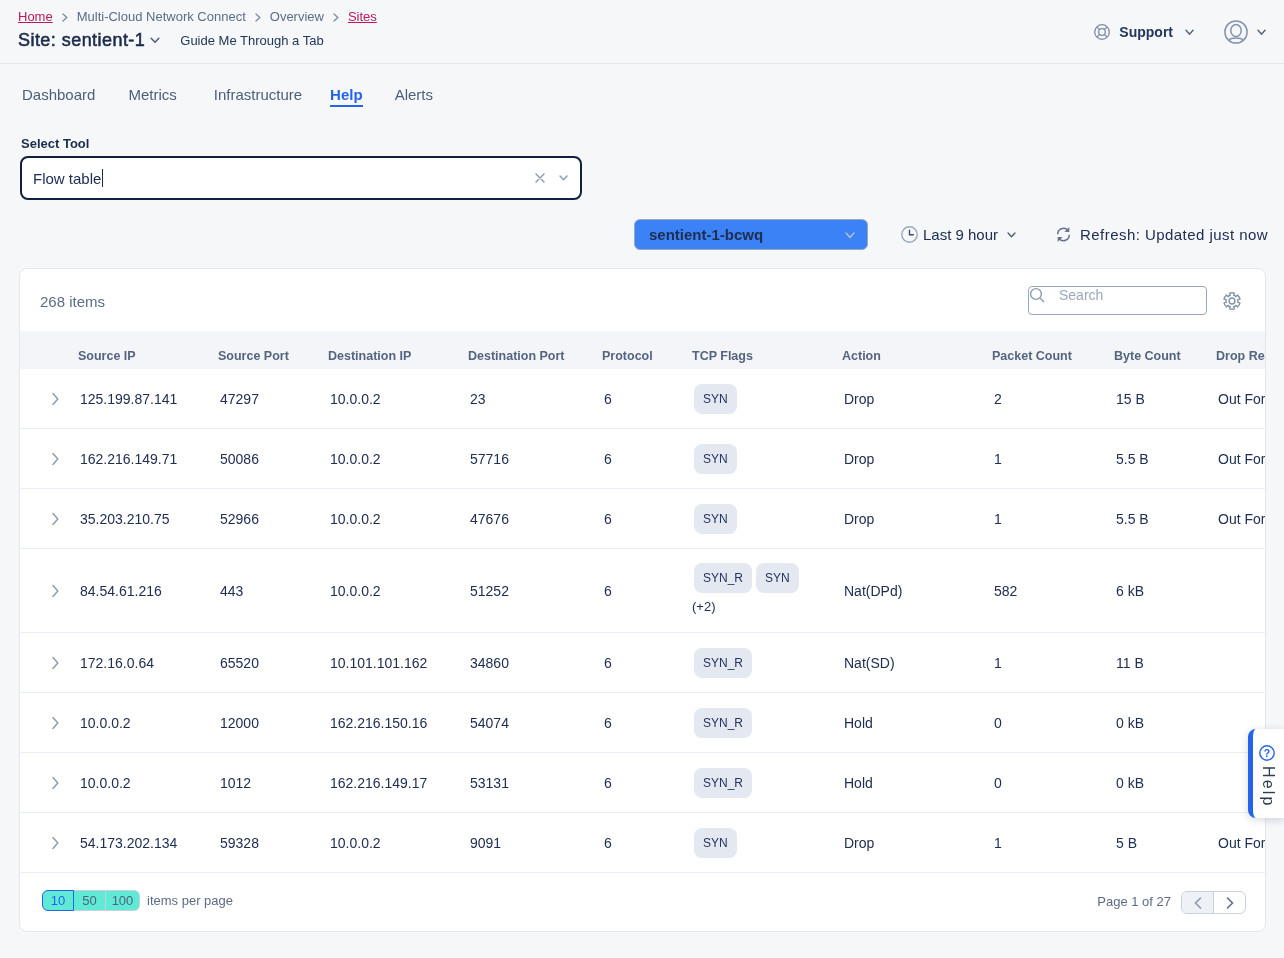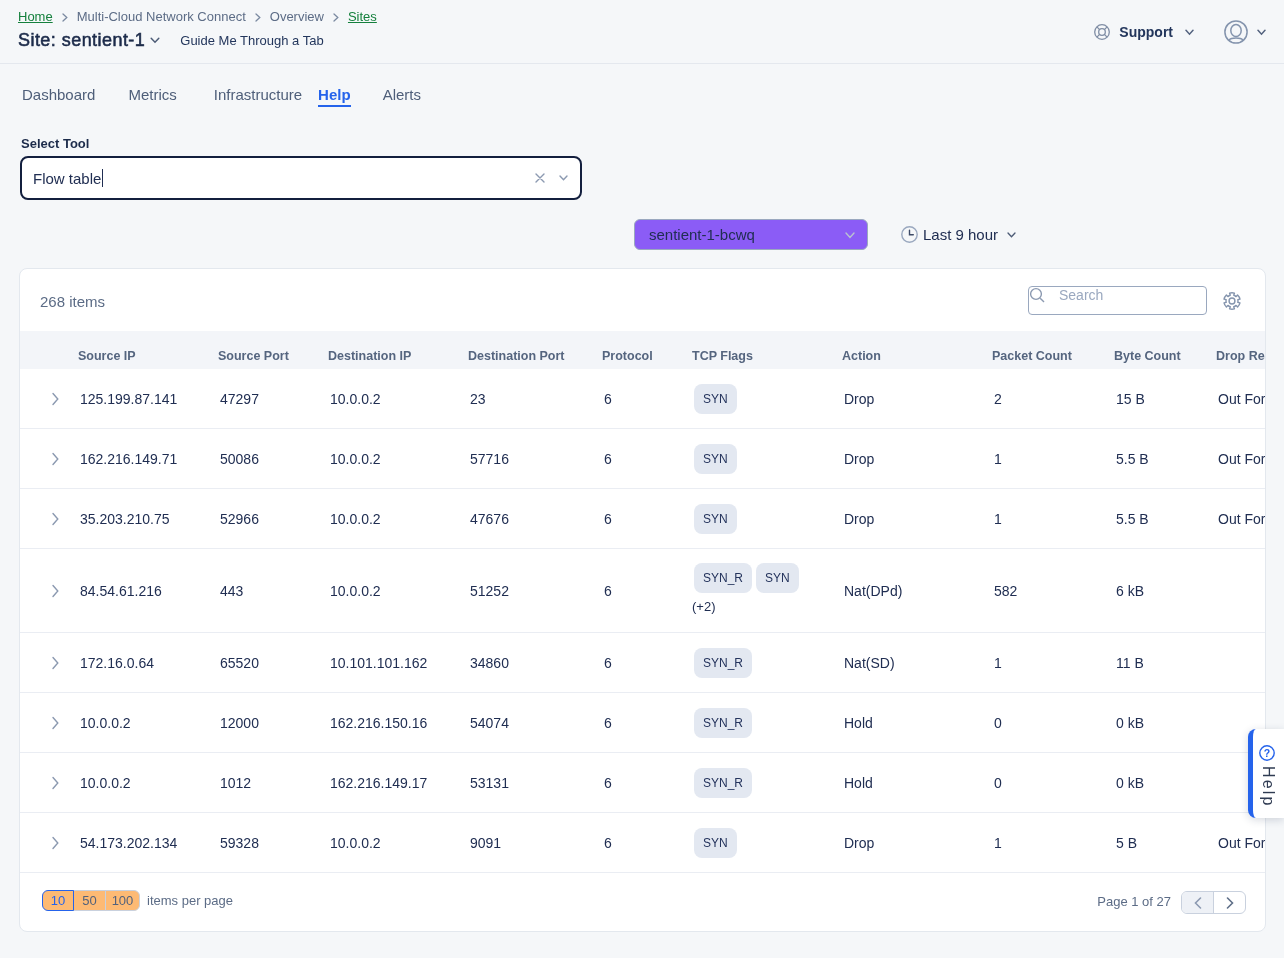--- a/index.html
+++ b/index.html
@@ -4,56 +4,56 @@
 <style>
 * { margin:0; padding:0; box-sizing:border-box; }
 html,body { width:1284px; height:958px; overflow:hidden; }
 body {
   font-family:"Liberation Sans", sans-serif;
   background:#f5f7f9;
   color:#202e52;
   position:relative;
 }
 .crumbs { position:absolute; left:18px; top:9px; font-size:13px; color:#5c6c86; }
-.crumbs a { color:#15803d; text-decoration:underline; }
+.crumbs a { color:#be185d; text-decoration:underline; }
 .crumbs svg.sep { margin:0 9px; vertical-align:-1px; }
 .titlerow { position:absolute; left:18px; top:30px; display:flex; align-items:center; }
 .title { font-size:18px; font-weight:400; color:#1c2b4a; -webkit-text-stroke:0.55px #1c2b4a; letter-spacing:0.45px; }
 .title-caret { margin-left:5px; }
 .guideme { margin-left:20px; font-size:13px; font-weight:500; color:#23365c; }
 .topright { position:absolute; right:18px; top:20px; display:flex; align-items:center; }
 .support-txt { font-size:14px; font-weight:700; color:#23365c; margin-left:9px; }
 .hdiv { position:absolute; left:0; top:63px; width:1284px; height:1px; background:#e4e8ee; }
 .tabs { position:absolute; left:22px; top:85px; display:flex; }
 .tab { font-size:15px; color:#4e5e79; height:22px; line-height:20px; position:relative; }
 .tab.active { color:#2563eb; font-weight:700; border-bottom:2px solid #2563eb; }
 .label { position:absolute; left:21px; top:136px; font-size:13px; font-weight:700; color:#1c2b4a; }
 .selbox { position:absolute; left:20px; top:156px; width:562px; height:44px; background:#fff; border:2px solid #131f3e; border-radius:8px; display:flex; align-items:center; }
 .selbox .val { font-size:15px; color:#202e52; margin-left:11px; }
 .caretline { display:inline-block; width:1px; height:18px; background:#202e52; margin-left:1px; vertical-align:middle; }
 .toolbar { position:absolute; left:0; top:219px; width:1284px; height:31px; }
-.sel2 { position:absolute; left:634px; top:0; width:234px; height:31px; border:1px solid #9aa8bf; border-radius:6px; background:#8b5cf6; display:flex; align-items:center; }
+.sel2 { position:absolute; left:634px; top:0; width:234px; height:31px; border:1px solid #9aa8bf; border-radius:6px; background:#3b82f6; display:flex; align-items:center;font-weight:bold; }
 .sel2 .val { font-size:15px; color:#202e52; margin-left:14px; }
 .time { position:absolute; left:901px; top:0; height:31px; display:flex; align-items:center; }
 .time .txt { font-size:15px; color:#202e52; margin:0 9px 0 5px; }
 .refresh { position:absolute; left:1056px; top:0; height:31px; display:flex; align-items:center; }
 .refresh .txt { font-size:15px; color:#202e52; margin-left:9px; }
 .card { position:absolute; left:19px; top:268px; width:1247px; height:664px; background:#fff; border:1px solid #e3e8ee; border-radius:8px; overflow:hidden; }
 .items { position:absolute; left:20px; top:24px; font-size:15px; color:#5c6c86; }
 .search { position:absolute; left:996px; top:17px; width:179px; height:29px; border:1px solid #9aa8bf; border-radius:4px; background:#fff; display:flex; align-items:flex-start;margin-left:12px; }
 .search .ph { font-size:14px; color:#9aa8bf; margin-left:13px; }
 .gear { position:absolute; left:1203px; top:23px; }
 .tbl { position:absolute; left:0; top:62px; width:1380px; }
 .trow { display:flex; width:1380px; height:60px; align-items:center; border-bottom:1px solid #eaedf3; font-size:14px; color:#202e52; }
 .thead { height:38px; background:#f3f5f9; font-size:12.5px; font-weight:700; color:#55657f; border-bottom:none; }
 .thead > div { position:relative; left:-2px;margin-top:12px; }
 .c0{width:60px; display:flex; justify-content:center; padding-left:11px;} .c1{width:140px;} .c2{width:110px;} .c3{width:140px;} .c4{width:134px;} .c5{width:90px;} .c6{width:150px;} .c7{width:150px;} .c8{width:122px;} .c9{width:102px;} .c10{width:182px;}
 .tag { display:inline-block; background:#e3e8f1; border-radius:8px; height:30px; line-height:30px; padding:0 9px; font-size:12px; color:#24335c; }
 .footer { position:absolute; left:0; bottom:0; width:1247px; height:60px; }
-.pgbtn { display:inline-block; width:33px; height:21px; line-height:19px; text-align:center; font-size:13px; border:1px solid #c9d1de; background:#fdba74; color:#53627c; }
+.pgbtn { display:inline-block; width:33px; height:21px; line-height:19px; text-align:center; font-size:13px; border:1px solid #c9d1de; background:#5eead4; color:#53627c; }
 .pgbtn.sel { border:1px solid #2563eb; color:#2563eb; border-radius:6px 0 0 6px; position:relative; z-index:2; width:32px; }
 .perpage { position:absolute; left:22px; top:19px; display:flex; }
 .perpage-txt { margin-left:7px; font-size:13px; color:#5c6c86; line-height:22px; }
 .pageinfo { position:absolute; right:96px; top:23px; font-size:13px; color:#5c6c86; }
 .pagenav { position:absolute; right:21px; top:20px; width:65px; height:23px; border:1px solid #c9d1de; border-radius:6px; overflow:hidden; display:flex; }
 .pagenav .b { flex:1; display:flex; align-items:center; justify-content:center; }
 .pagenav .b.dis { background:#eef1f6; border-right:1px solid #c9d1de; }
 .helpw { position:absolute; right:0; top:729px; width:36px; height:89px; background:#fff; border-left:5px solid #2563eb; border-radius:8px 0 0 8px; box-shadow:0 2px 8px rgba(30,45,80,.18); }
 .helptxt { position:absolute; left:6px; top:37px; font-size:16px; color:#2f3b52; writing-mode:vertical-rl; letter-spacing:2.2px; }
 </style>
@@ -89,21 +89,21 @@
       <path d="M4.9 20.2 C7.5 17.4 16.5 17.4 19.1 20.2"></path>
     </svg>
   <svg style="margin-left:9px" width="9" height="7" viewBox="0 0 9 7">
       <path d="M1 1.2 L4.5 5.2 L8 1.2" stroke="#54637f" stroke-width="1.5" fill="none" stroke-linecap="round"></path>
     </svg>
 </div>
 <div class="hdiv"></div>
 <div class="tabs">
   <div class="tab" style="margin-right:33px">Dashboard</div>
   <div class="tab" style="margin-right:37px">Metrics</div>
-  <div class="tab" style="margin-right:16px">Infrastructure</div>
+  <div class="tab" style="margin-right:28px">Infrastructure</div>
   <div class="tab active" style="margin-right:32px">Help</div>
   <div class="tab">Alerts</div>
 </div>
 <div class="label">Select Tool</div>
 <div class="selbox">
   <span class="val">Flow table</span>
     <span class="caretline"></span>
   <svg style="position:absolute;right:35px;top:15px" width="10" height="10" viewBox="0 0 10 10">
       <path d="M1 1 L9 9 M9 1 L1 9" stroke="#8c9ab1" stroke-width="1.4" stroke-linecap="round"></path>
     </svg>
@@ -120,20 +120,29 @@
   </div>
   <div class="time">
     <svg width="17" height="17" viewBox="0 0 17 17" fill="none">
         <circle cx="8.5" cy="8.5" r="7.7" stroke="#9aa8bf" stroke-width="1.4"></circle>
         <path d="M8.5 4.2 V8.7 H12.3" stroke="#3c4a66" stroke-width="1.4" stroke-linecap="round"></path>
       </svg>
     <span class="txt">Last 9 hour</span>
     <svg width="9" height="6" viewBox="0 0 9 6">
         <path d="M1 1 L4.5 4.8 L8 1" stroke="#4c5b76" stroke-width="1.3" fill="none" stroke-linecap="round"></path>
       </svg>
+  </div>
+  <div class="refresh">
+    <svg width="15" height="17" viewBox="0 0 15 17" fill="none">
+        <path d="M1.7 8.3 A5.9 5.9 0 0 1 11.9 4.2" stroke="#66758e" stroke-width="1.5"></path>
+        <path d="M13.3 1.1 L13.3 6 L8.4 5.9 Z" fill="#66758e"></path>
+        <path d="M13.3 8.7 A5.9 5.9 0 0 1 3.1 12.8" stroke="#66758e" stroke-width="1.5"></path>
+        <path d="M1.7 15.9 L1.7 11 L6.6 11.1 Z" fill="#66758e"></path>
+      </svg>
+    <span class="txt" style="letter-spacing:0.45px">Refresh: Updated just now</span>
   </div>
 </div>
 <div class="card">
   <div class="items">268 items</div>
   <div class="search">
     <svg width="17" height="17" viewBox="0 0 17 17" fill="none" stroke="#8c9ab1" stroke-width="1.4">
         <circle cx="7" cy="7" r="5.4"></circle>
         <path d="M11.2 11.2 L15 15"></path>
       </svg>
     <span class="ph">Search</span>

